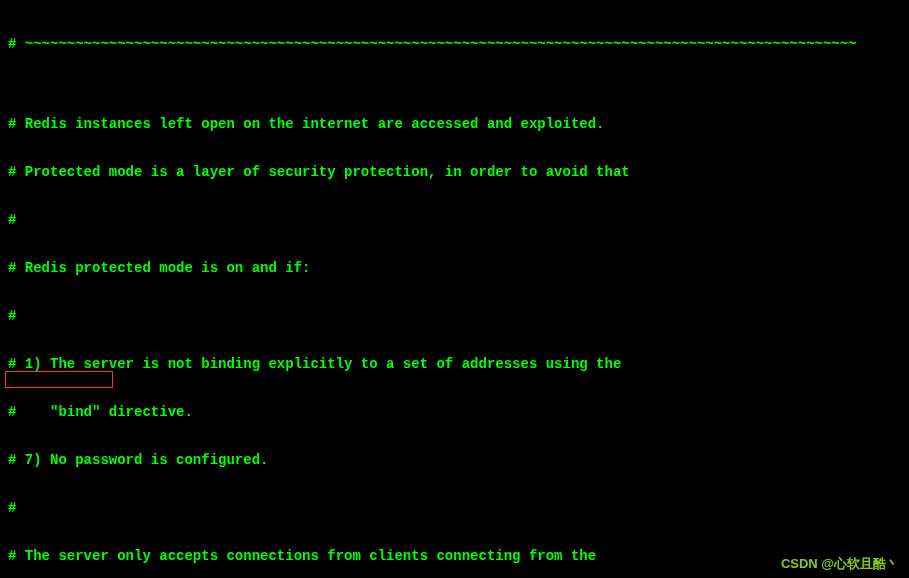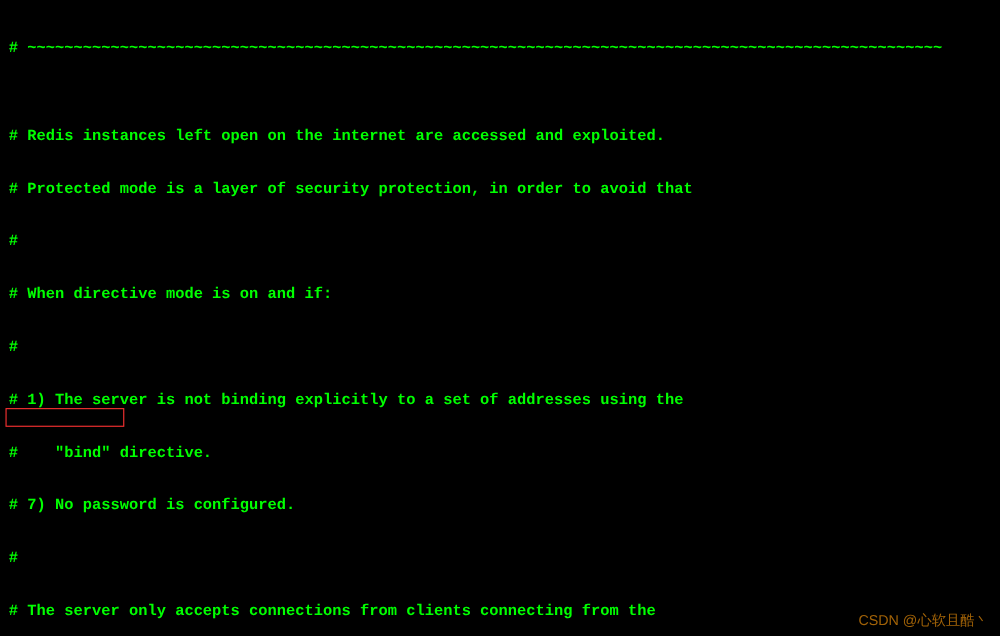--- a/index.html
+++ b/index.html
@@ -29,36 +29,36 @@
     .highlight-box {
       top: 371px;
       left: 5px;
       width: 108px;
       height: 17px;
     }
     .watermark {
       position: absolute;
       right: 10px;
       bottom: 6px;
-      color: #a16207;
+      color: #84cc16;
       font-family: Arial, sans-serif;
       font-size: 13px;
-      font-weight: normal;
+      font-weight: bold;
     }
   </style>
 </head>
 <body>
 
 <div class="terminal">
   <span class="line"># ~~~~~~~~~~~~~~~~~~~~~~~~~~~~~~~~~~~~~~~~~~~~~~~~~~~~~~~~~~~~~~~~~~~~~~~~~~~~~~~~~~~~~~~~~~~~~~~~~~~</span>
   <span class="line"></span>
   <span class="line"># Redis instances left open on the internet are accessed and exploited.</span>
   <span class="line"># Protected mode is a layer of security protection, in order to avoid that</span>
   <span class="line">#</span>
-  <span class="line"># When directive mode is on and if:</span>
+  <span class="line"># Redis protected mode is on and if:</span>
   <span class="line">#</span>
   <span class="line"># 1) The server is not binding explicitly to a set of addresses using the</span>
   <span class="line">#    "bind" directive.</span>
   <span class="line"># 7) No password is configured.</span>
   <span class="line">#</span>
   <span class="line"># The server only accepts connections from clients connecting from the</span>
   
   
   
   

